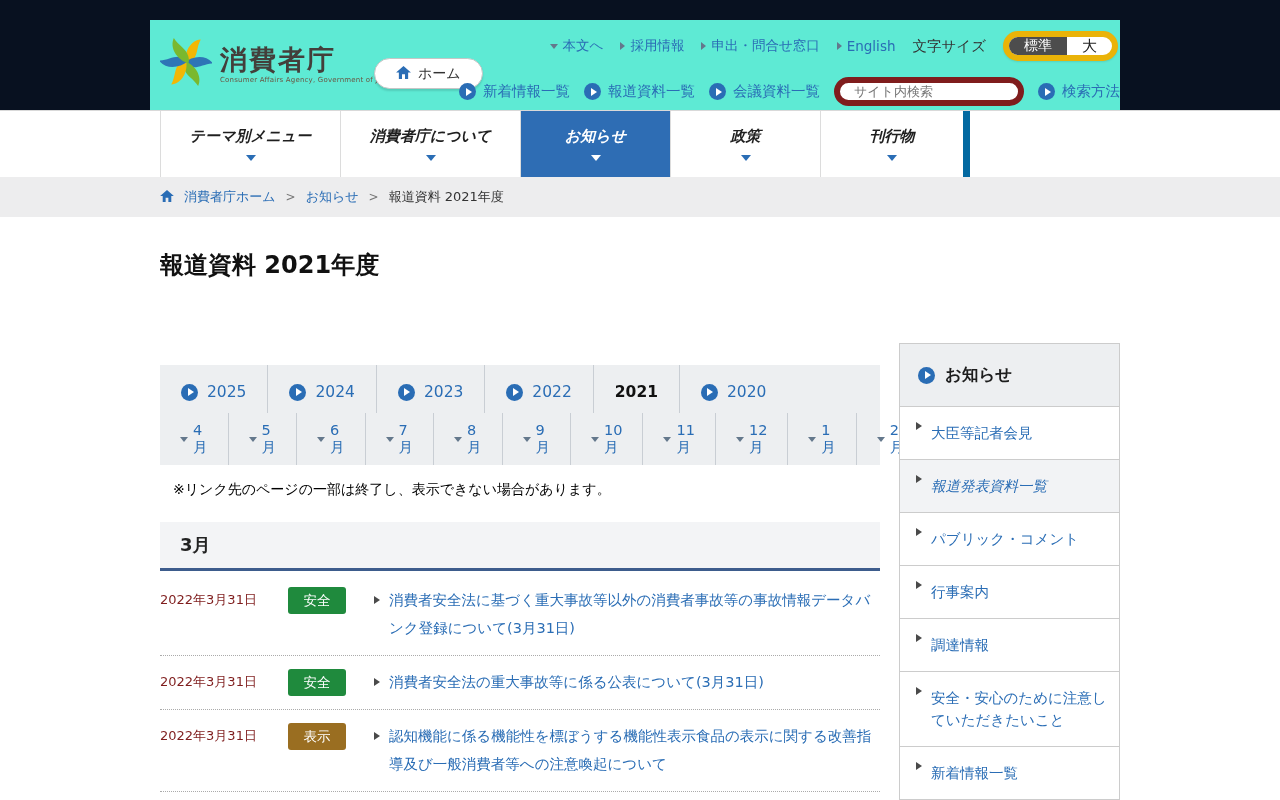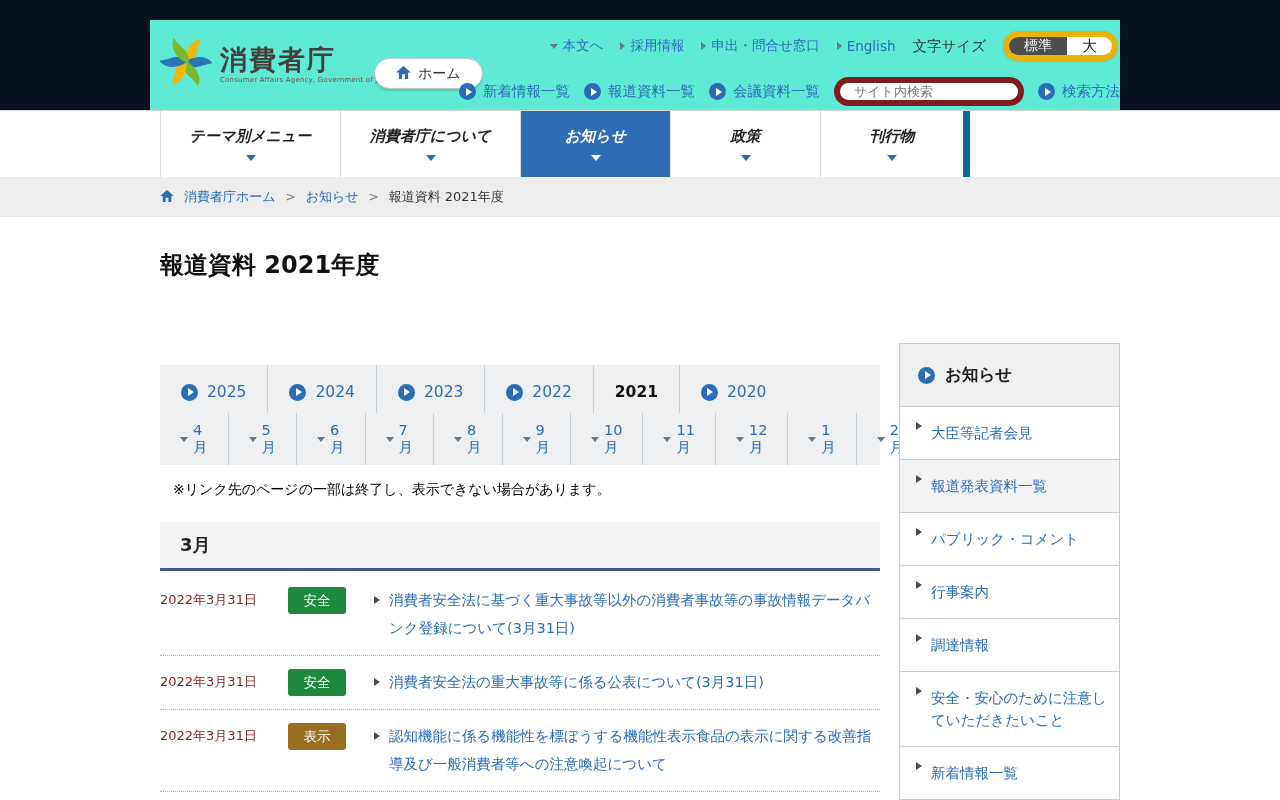--- a/index.html
+++ b/index.html
@@ -103,21 +103,21 @@
   .news-row .tri-r { margin:10px 9px 0 28px; }
   .news-link { flex:1; font-size:14.5px; color:#2a6db5; line-height:28px; cursor:pointer; }
 
   
   .sidebar { position:absolute; left:899px; top:343px; width:221px; border:1px solid #ccc; background:#fff; }
   .sb-head { height:63px; background:#edeff1; border-bottom:1px solid #ccc; display:flex; align-items:center;
     gap:10px; padding-left:18px; }
   .sb-head .sbt { font-size:16.5px; font-weight:bold; color:#1d1d1d; }
   .sb-item { display:flex; gap:9px; padding:15px 12px 15px 16px; cursor:pointer; background:#fff; }
   .sb-item + .sb-item { border-top:1px solid #ccc; }
-  .sb-item.active { background:#f2f3f5; }
+  .sb-item.active { background:#f2f3f5;font-style:italic; }
   .sb-item .sl { font-size:14.5px; color:#2a6db5; line-height:22px; }
 </style>
 </head>
 <body>
 
 <div class="frame-dark"></div>
 <div class="header-card">
 
   <a class="logo-link">
     <span>

